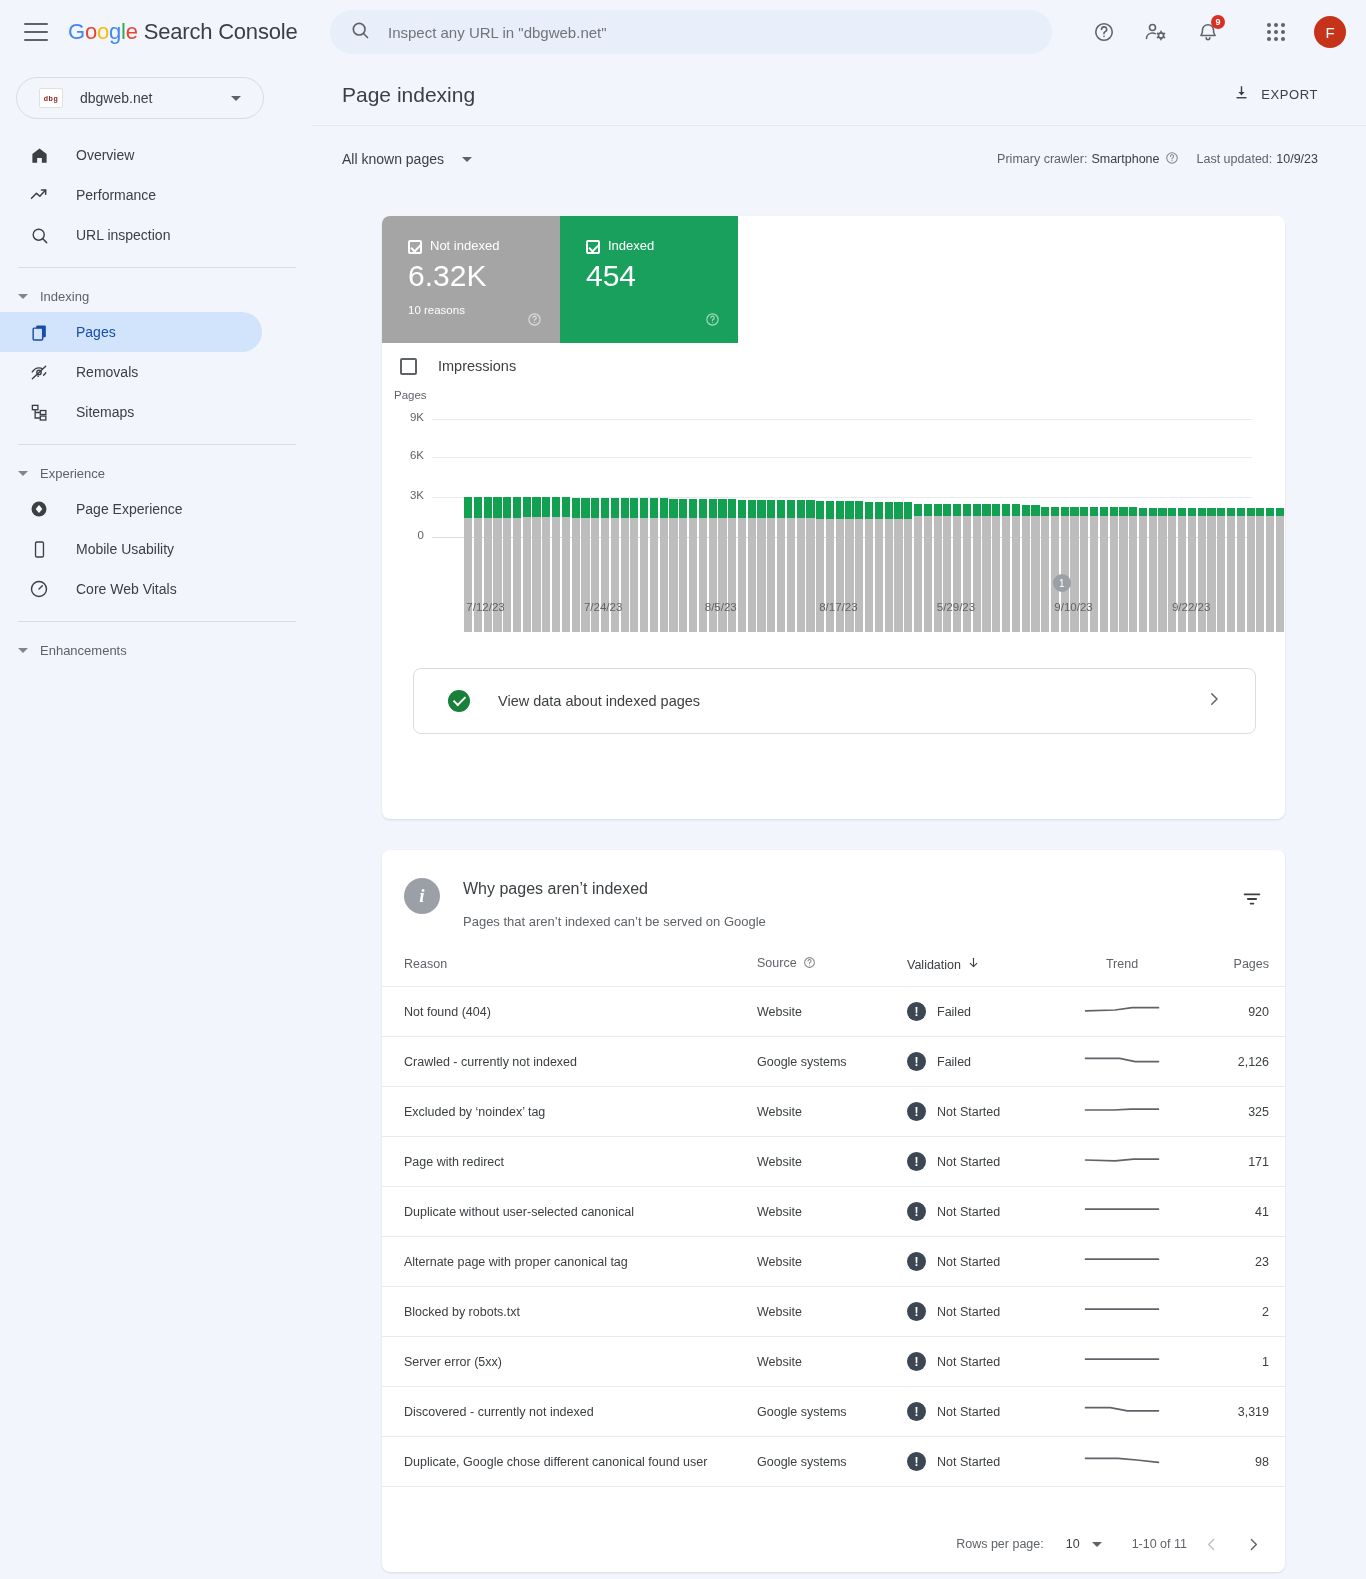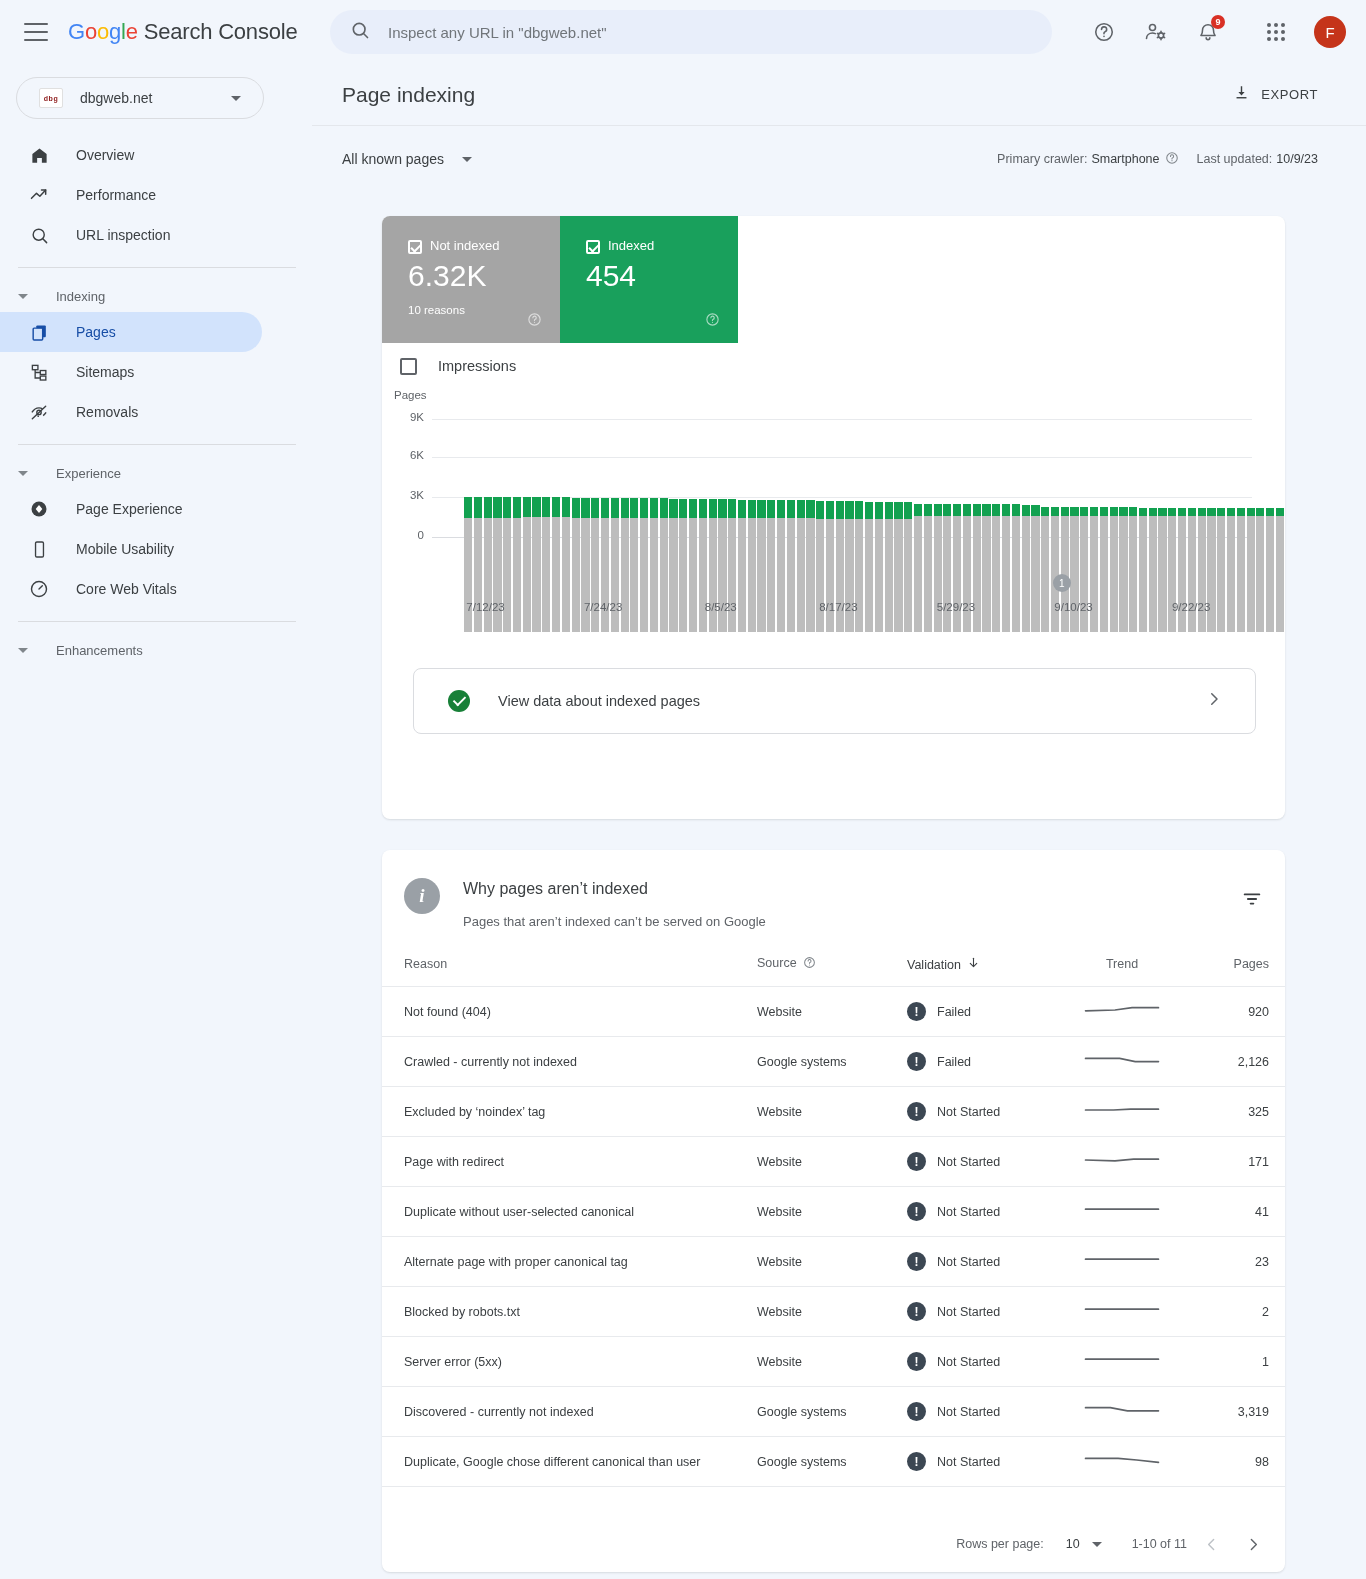--- a/index.html
+++ b/index.html
@@ -83,21 +83,21 @@
                        flex: 0 0 22px; }
   .nav-item .ni-label { margin-left: 26px; font-size: 14px; color: #3C4043; }
   .nav-item.active { background: #D2E3FC; }
   .nav-item.active .ni-label { color: #174EA6; font-weight: 500; }
   .nav-sep { height: 1px; background: #DADCE0; margin: 12px 16px 12px 18px; }
   .nav-group {
     height: 32px; display: flex; align-items: center; padding-left: 18px; cursor: pointer;
   }
   .nav-group .tri { width: 0; height: 0; border-left: 5px solid transparent;
                     border-right: 5px solid transparent; border-top: 5px solid #80868B; margin-right: 12px; }
-  .nav-group .ng-label { font-size: 13px; color: #5F6368; margin-left: 16px; }
+  .nav-group .ng-label { font-size: 13px; color: #5F6368; }
 
   
   .main { position: absolute; top: 64px; left: 312px; width: 1054px; height: 1515px; background: #F2F6FC; }
   .page-head { height: 62px; display: flex; align-items: center; position: relative;
                border-bottom: 1px solid #E4E7EC; }
   .page-title { font-size: 21px; color: #3C4043; margin-left: 30px; font-weight: 400; }
   .export-btn { position: absolute; right: 48px; display: flex; align-items: center; cursor: pointer; }
   .export-btn .elabel { font-size: 13px; color: #3C4043; letter-spacing: 0.6px; margin-left: 11px; }
 
   .filter-row { height: 66px; display: flex; align-items: center; position: relative; }
@@ -322,38 +322,38 @@
       <span class="ni-icon">
         <svg width="19" height="19" viewBox="0 0 24 24" fill="none" stroke="#174EA6" stroke-width="1.8">
           <rect x="8" y="3" width="12" height="15" rx="1.2" fill="#174EA6" stroke="none"></rect>
           <rect x="4" y="6.5" width="12" height="15" rx="1.2" fill="#D2E3FC" stroke="#174EA6"></rect>
         </svg>
       </span>
       <span class="ni-label">Pages</span>
     </div>
     <div class="nav-item">
       <span class="ni-icon">
+        <svg width="20" height="20" viewBox="0 0 24 24" fill="none" stroke="#3C4043" stroke-width="1.7">
+          <path d="M3.5 12.5s3.4-5.5 8.5-5.5c1.6 0 3 .5 4.2 1.3M20.5 12.5s-1.3 2.1-3.5 3.8M10 16.7c.6.2 1.3.3 2 .3"></path>
+          <circle cx="12" cy="12.5" r="2.6"></circle>
+            <line x1="4" y1="20" x2="20" y2="5" stroke-linecap="round"></line>
+        </svg>
+      </span>
+      <span class="ni-label">Removals</span>
+    </div>
+    <div class="nav-item">
+      <span class="ni-icon">
         <svg width="19" height="19" viewBox="0 0 24 24" fill="none" stroke="#3C4043" stroke-width="1.7">
           <rect x="3" y="3" width="7" height="5.5"></rect>
             <rect x="13" y="9.5" width="7" height="5"></rect>
           <rect x="13" y="16.5" width="7" height="5"></rect>
           <path d="M6.5 8.5v10.5h6.5M6.5 12h6.5" stroke-linecap="round"></path>
         </svg>
       </span>
       <span class="ni-label">Sitemaps</span>
-    </div>
-    <div class="nav-item">
-      <span class="ni-icon">
-        <svg width="20" height="20" viewBox="0 0 24 24" fill="none" stroke="#3C4043" stroke-width="1.7">
-          <path d="M3.5 12.5s3.4-5.5 8.5-5.5c1.6 0 3 .5 4.2 1.3M20.5 12.5s-1.3 2.1-3.5 3.8M10 16.7c.6.2 1.3.3 2 .3"></path>
-          <circle cx="12" cy="12.5" r="2.6"></circle>
-            <line x1="4" y1="20" x2="20" y2="5" stroke-linecap="round"></line>
-        </svg>
-      </span>
-      <span class="ni-label">Removals</span>
     </div>
 
     <div class="nav-sep"></div>
 
     <div class="nav-group">
       <span class="tri"></span>
       <span class="ng-label">Experience</span>
     </div>
     <div class="nav-item">
       <span class="ni-icon">
@@ -991,21 +991,21 @@
                 <span class="excl">!</span>
                 <span class="vtext">Not Started</span>
               </div>
             </td>
             <td class="c-trend"><svg width="76" height="22" viewBox="0 0 98 22">
                 <path d="M2,8 L34,8 L56,12 L96,12" fill="none" stroke="#5F6368" stroke-width="2.2" stroke-linecap="round"></path>
               </svg></td>
             <td class="c-pages">3,319</td>
           </tr>
           <tr>
-            <td class="c-reason">Duplicate, Google chose different canonical than user</td>
+            <td class="c-reason">Duplicate, Google chose different canonical found user</td>
             <td class="c-source">Google systems</td>
             <td>
               <div class="vcell">
                 <span class="excl">!</span>
                 <span class="vtext">Not Started</span>
               </div>
             </td>
             <td class="c-trend"><svg width="76" height="22" viewBox="0 0 98 22">
                 <path d="M2,9 L44,9 L68,11 L96,14" fill="none" stroke="#5F6368" stroke-width="2.2" stroke-linecap="round"></path>
               </svg></td>

